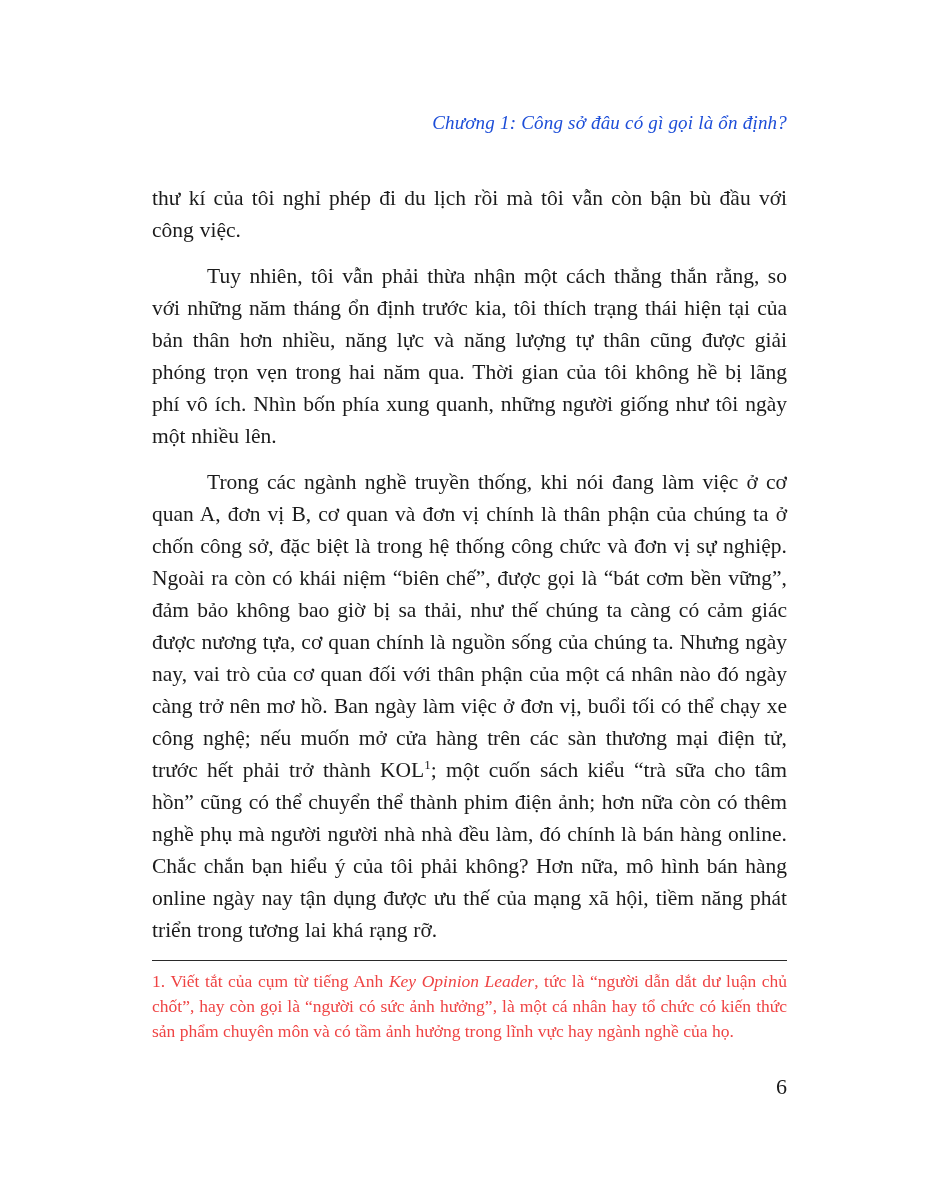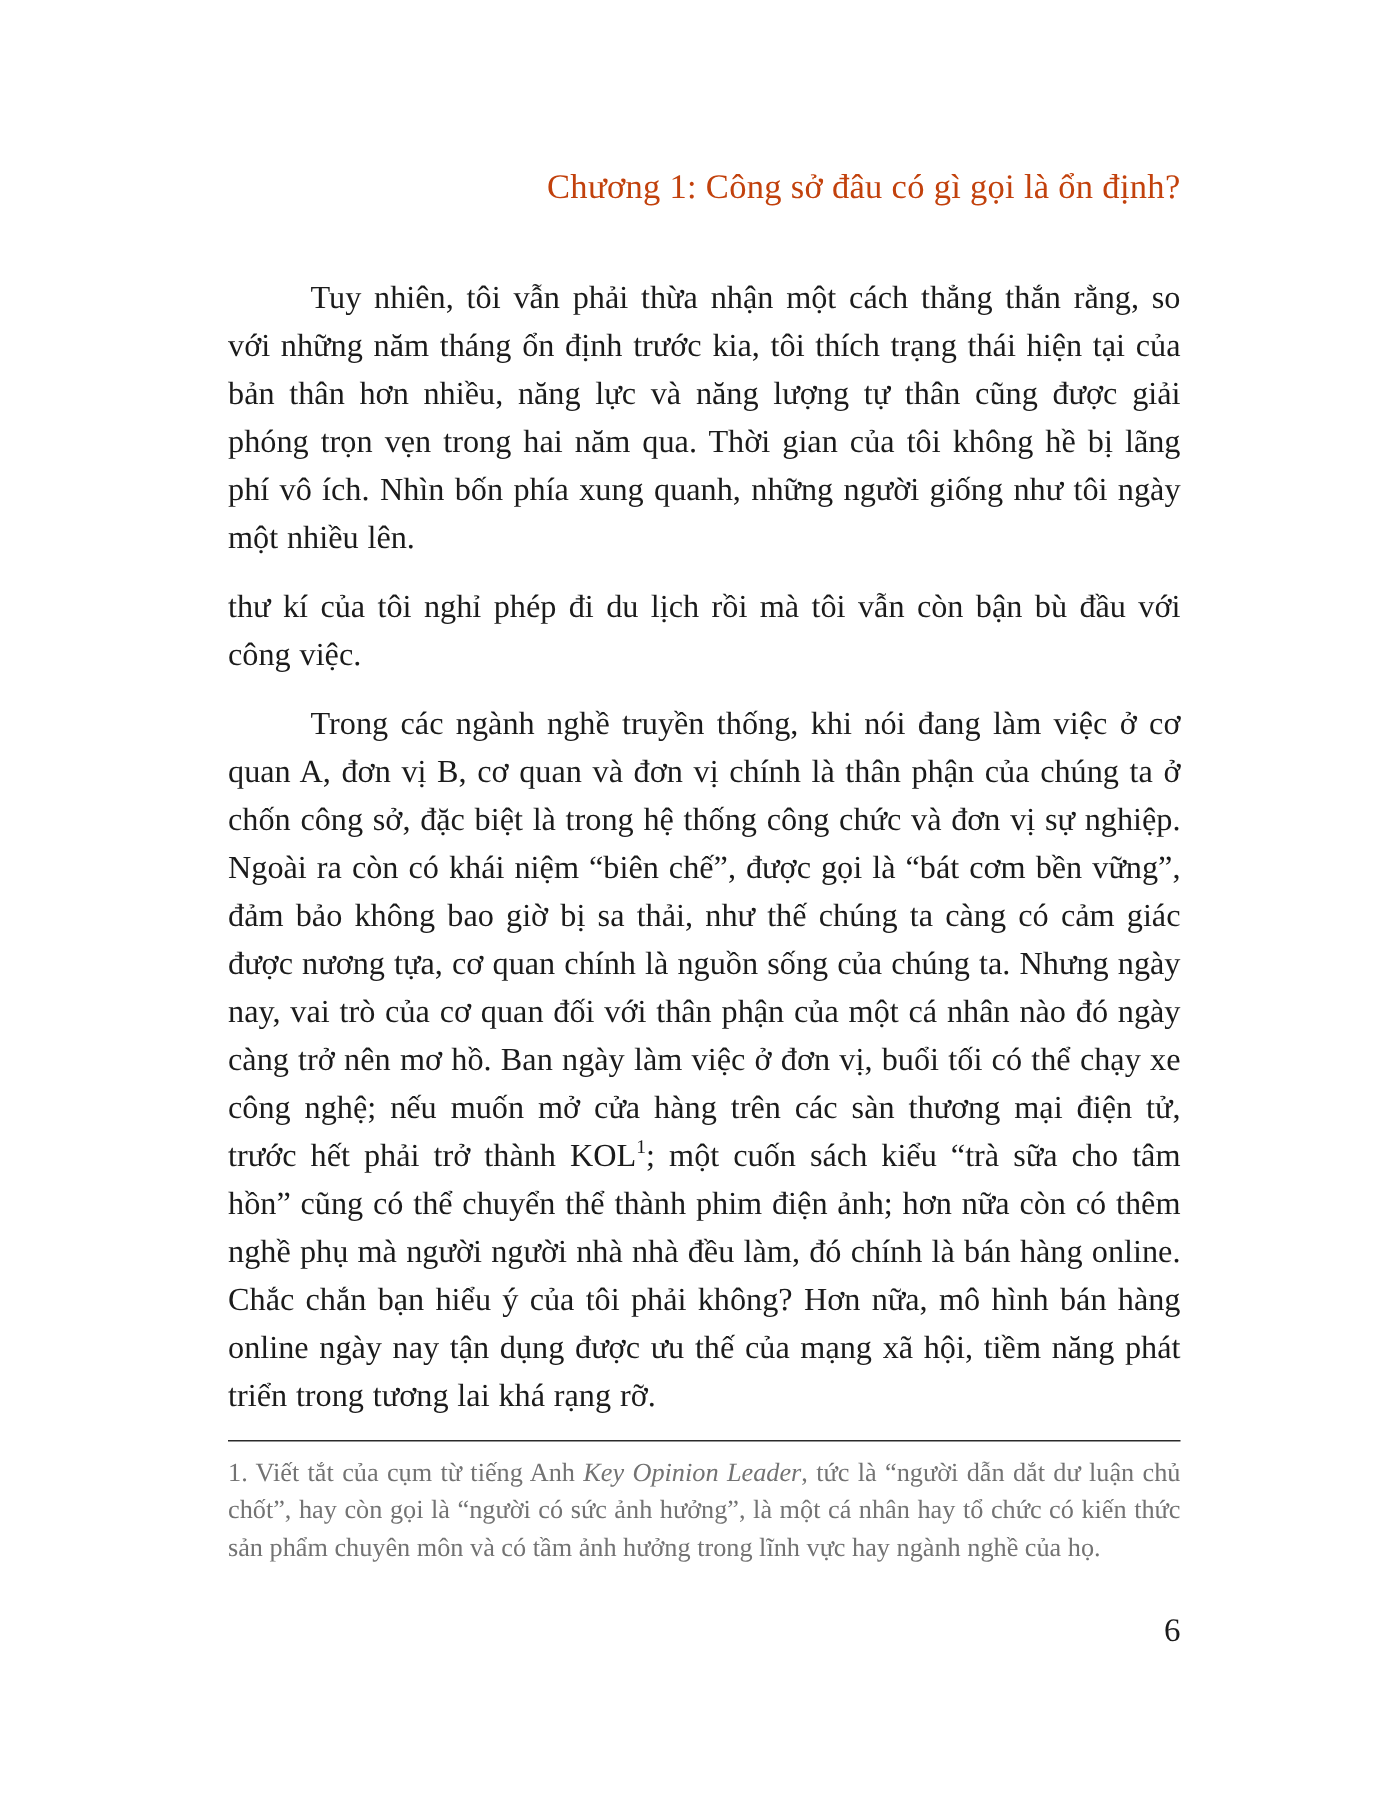--- a/index.html
+++ b/index.html
@@ -10,22 +10,23 @@
     margin: 0 auto;
     background: #ffffff;
     font-family: "Liberation Serif", serif;
     color: #1b1b1b;
     overflow: hidden;
   }
   .running-header {
     position: absolute;
     top: 112px;
     right: 140px;
-    font-size: 23px;
-    color: #c2410c;
+    font-style: italic;
+    font-size: 19px;
+    color: #1d4ed8;
     letter-spacing: 0.2px;
   }
   .text-block {
     position: absolute;
     left: 152px;
     right: 140px;
     top: 182px;
   }
   .para {
     margin: 0 0 14px 0;
@@ -45,43 +46,43 @@
     margin-top: 6px;
     width: 100%;
     height: 1px;
     background: #2a2a2a;
   }
   .footnote {
     margin: 8px 0 0 0;
     font-size: 17.5px;
     line-height: 25px;
     text-align: justify;
-    color: #737373;
+    color: #ef4444;
   }
   .footnote em { font-style: italic; }
   .page-number {
     position: absolute;
     top: 1074px;
     right: 140px;
     font-size: 22px;
     color: #1b1b1b;
   }
 </style>
 </head>
 <body>
 
 <div class="page">
 
   <div class="running-header">Chương 1: Công sở đâu có gì gọi là ổn định?</div>
 
   <div class="text-block">
 
+    <p class="para no-indent">thư kí của tôi nghỉ phép đi du lịch rồi mà tôi vẫn còn bận bù đầu với công việc.</p>
+
     <p class="para">Tuy nhiên, tôi vẫn phải thừa nhận một cách thẳng thắn rằng, so với những năm tháng ổn định trước kia, tôi thích trạng thái hiện tại của bản thân hơn nhiều, năng lực và năng lượng tự thân cũng được giải phóng trọn vẹn trong hai năm qua. Thời gian của tôi không hề bị lãng phí vô ích. Nhìn bốn phía xung quanh, những người giống như tôi ngày một nhiều lên.</p>
-
-    <p class="para no-indent">thư kí của tôi nghỉ phép đi du lịch rồi mà tôi vẫn còn bận bù đầu với công việc.</p>
 
     <p class="para"><span>Trong các ngành nghề truyền thống, khi nói đang làm việc ở cơ quan A, đơn vị B, cơ quan và đơn vị chính là thân phận của chúng ta ở chốn công sở, đặc biệt là trong hệ thống công chức và đơn vị sự nghiệp. Ngoài ra còn có khái niệm “biên chế”, được gọi là “bát cơm bền vững”, đảm bảo không bao giờ bị sa thải, như thế chúng ta càng có cảm giác được nương tựa, cơ quan chính là nguồn sống của chúng ta. Nhưng ngày nay, vai trò của cơ quan đối với thân phận của một cá nhân nào đó ngày càng trở nên mơ hồ. Ban ngày làm việc ở đơn vị, buổi tối có thể chạy xe công nghệ; nếu muốn mở cửa hàng trên các sàn thương mại điện tử, trước hết phải trở thành KOL</span><sup>1</sup><span>; một cuốn sách kiểu “trà sữa cho tâm hồn” cũng có thể chuyển thể thành phim điện ảnh; hơn nữa còn có thêm nghề phụ mà người người nhà nhà đều làm, đó chính là bán hàng online. Chắc chắn bạn hiểu ý của tôi phải không? Hơn nữa, mô hình bán hàng online ngày nay tận dụng được ưu thế của mạng xã hội, tiềm năng phát triển trong tương lai khá rạng rỡ.</span></p>
 
     <div class="footnote-rule"></div>
 
     <p class="footnote"><span>1. Viết tắt của cụm từ tiếng Anh </span><em>Key Opinion Leader</em><span>, tức là “người dẫn dắt dư luận chủ chốt”, hay còn gọi là “người có sức ảnh hưởng”, là một cá nhân hay tổ chức có kiến thức sản phẩm chuyên môn và có tầm ảnh hưởng trong lĩnh vực hay ngành nghề của họ.</span></p>
 
   </div>
 
   <div class="page-number">6</div>

